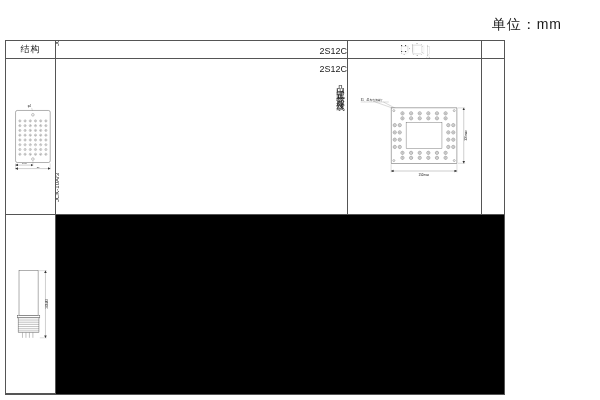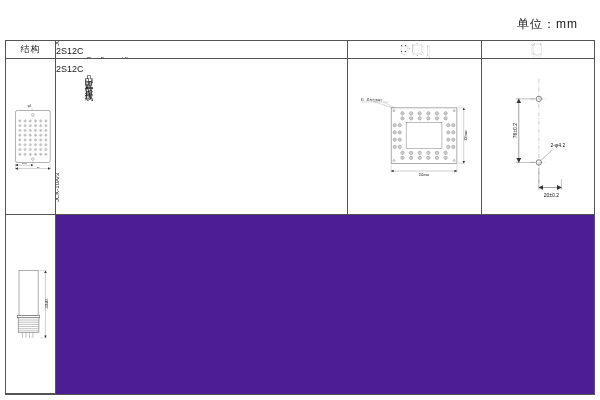--- a/index.html
+++ b/index.html
@@ -1,26 +1,26 @@
 <!DOCTYPE html>
 <html><head>
 <meta charset="utf-8">
 <style>
   *{margin:0;padding:0;box-sizing:border-box}
   html,body{width:600px;height:400px}
   body{background:#fff;font-family:"Liberation Sans",sans-serif;color:#1a1a1a;position:relative;overflow:hidden}
   .page{position:absolute;inset:0;background:#fff}
-  .unit{position:absolute;top:16px;right:22px;font-size:12px;letter-spacing:1px}
-  .tbl{position:absolute;left:5px;top:40px;width:590px;height:355px;display:grid;
+  .unit{position:absolute;top:16px;right:38px;font-size:14px;letter-spacing:1px}
+  .tbl{position:absolute;left:5px;top:40px;width:500px;height:355px;display:grid;
        grid-template-columns:50px 292px 134px 112px;grid-template-rows:18px 156px 179px;
-       border:1px solid #555;overflow:hidden;background:#4c1d95}
+       border:1px solid #555;overflow:hidden;background:#000000}
   .cell{border-right:1px solid #555;border-bottom:1px solid #555;position:relative;overflow:hidden;background:#fff}
   .cell:nth-child(4n){border-right:none}
   .hd{display:flex;align-items:center;justify-content:center;font-size:9px;letter-spacing:1px}
-  .struct{display:flex;flex-direction:row;align-items:flex-start;padding-top:5px}
+  .struct{display:flex;flex-direction:column;align-items:flex-end;padding-top:5px}
   .model{font-size:9px}
   .mount{writing-mode:vertical-lr;text-orientation:upright;font-size:8.5px;letter-spacing:3px;margin-top:4px}
   .code{position:absolute;left:4px;bottom:12px;transform-origin:0 100%;transform:rotate(-90deg);
         font-size:6px;white-space:nowrap}
   .cell > svg{display:block;width:100%;height:100%}
   svg.defs{position:absolute;width:0;height:0}
   svg text{font-family:"Liberation Sans",sans-serif;fill:#111}.t65{font-size:6.5px}.t6{font-size:6px}.t55{font-size:5.5px}
   .drw{fill:#fff;stroke:#333;stroke-width:0.9}
   .drw2{fill:none;stroke:#333;stroke-width:0.7}
   .dim{stroke:#333;stroke-width:0.55;marker-start:url(#arr);marker-end:url(#arr)}

